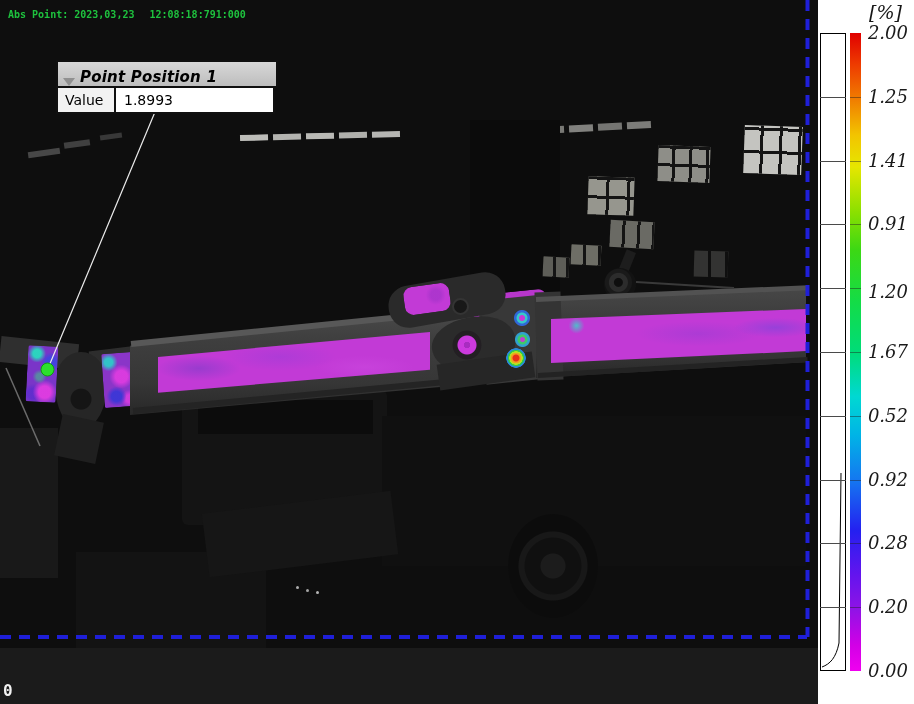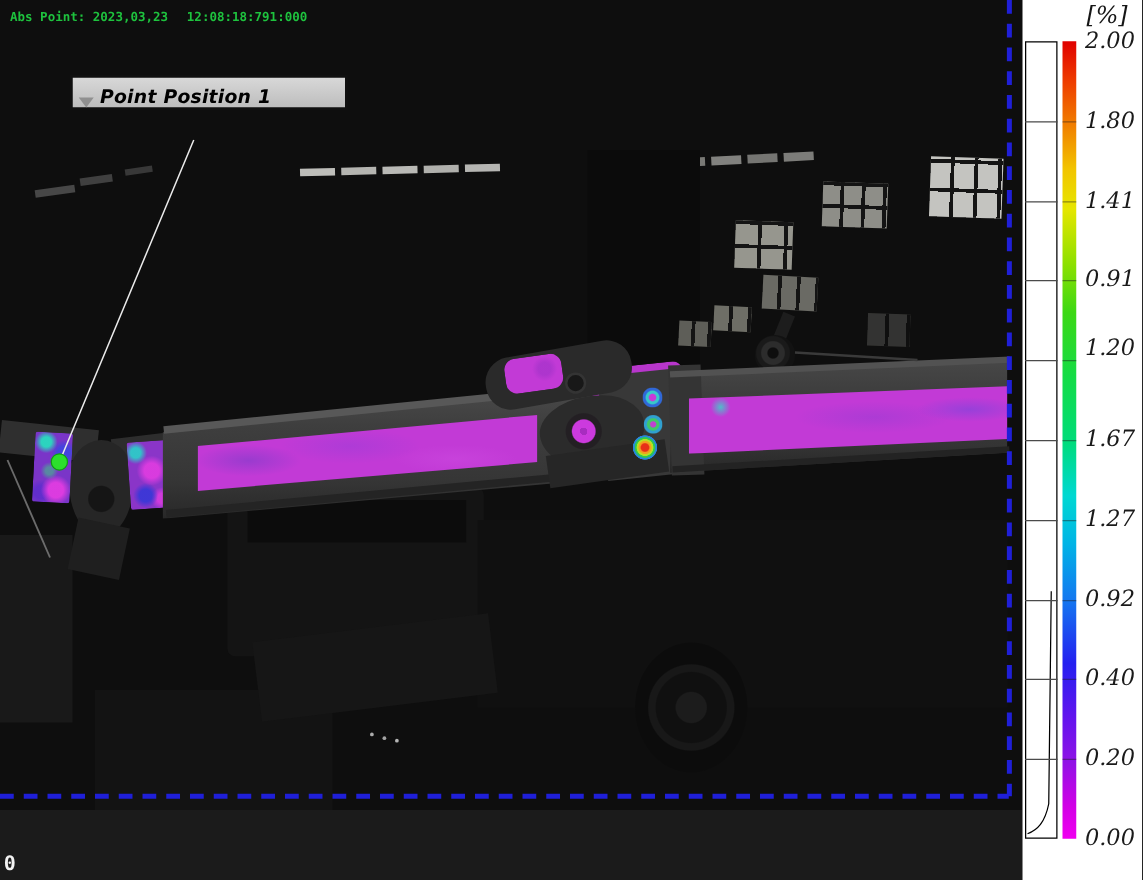--- a/index.html
+++ b/index.html
@@ -148,44 +148,48 @@
       <line x1="0" y1="637" x2="807" y2="637" stroke="#1f1fd8" stroke-width="4" stroke-dasharray="11 8"></line>
     </svg>
 
     <div class="timestamp"><span>Abs Point:</span> <span>2023,03,23</span><span class="t2">12:08:18:791:000</span></div>
 
     <div class="annot">
       <div class="annot-head">
         <div class="annot-tri"></div>
         <div class="annot-title">Point Position 1</div>
       </div>
+      <div class="annot-row">
+        <div class="annot-cell-label">Value</div>
+        <div class="annot-cell-value">1.8993</div>
+      </div>
     </div>
   </div>
 
   <div class="bottom-strip">
     <span class="frame-index">0</span>
   </div>
 
   <div class="cb-panel">
     <div class="cb-unit">[%]</div>
     <div class="hist-box"></div>
     <svg class="hist-curve" width="26" height="638" viewBox="0 0 26 638">
       <path d="M 2 634 C 10 631 16 625 19 610 L 21 440" fill="none" stroke="#000" stroke-width="1"></path>
     </svg>
     <div class="grad-bar" style="background: linear-gradient(rgb(224, 0, 0) 0%, rgb(238, 60, 0) 5%, rgb(240, 120, 0) 10%, rgb(242, 196, 0) 16%, rgb(230, 230, 0) 21%, rgb(140, 224, 0) 28%, rgb(60, 216, 20) 34%, rgb(20, 220, 70) 42%, rgb(0, 220, 120) 50%, rgb(0, 216, 210) 57%, rgb(0, 180, 230) 63%, rgb(20, 120, 240) 70%, rgb(36, 32, 240) 78%, rgb(100, 20, 238) 85%, rgb(140, 20, 230) 90%, rgb(210, 0, 230) 96%, rgb(240, 0, 240) 100%);"></div>
     <div>
         <div class="cb-label" style="top: 19px;">2.00</div>
-        <div class="cb-label" style="top: 82.8px;">1.80</div>
+        <div class="cb-label" style="top: 82.8px;">1.25</div>
         <div class="cb-label" style="top: 146.6px;">1.41</div>
         <div class="cb-label" style="top: 210.4px;">0.91</div>
-        <div class="cb-label" style="top: 265px;">1.20</div>
+        <div class="cb-label" style="top: 278px;">1.20</div>
         <div class="cb-label" style="top: 338px;">1.67</div>
-        <div class="cb-label" style="top: 401.8px;">1.27</div>
+        <div class="cb-label" style="top: 401.8px;">0.52</div>
         <div class="cb-label" style="top: 465.6px;">0.92</div>
-        <div class="cb-label" style="top: 529.4px;">0.40</div>
+        <div class="cb-label" style="top: 529.4px;">0.28</div>
         <div class="cb-label" style="top: 593.2px;">0.20</div>
         <div class="cb-label" style="top: 657px;">0.00</div>
       </div>
   <div class="hist-tick" style="top: 96.8px;"></div>
       <div class="grad-tick" style="top: 96.8px;"></div>
       <div class="hist-tick" style="top: 160.6px;"></div>
       <div class="grad-tick" style="top: 160.6px;"></div>
       <div class="hist-tick" style="top: 224.4px;"></div>
       <div class="grad-tick" style="top: 224.4px;"></div>
       <div class="hist-tick" style="top: 288.2px;"></div>

